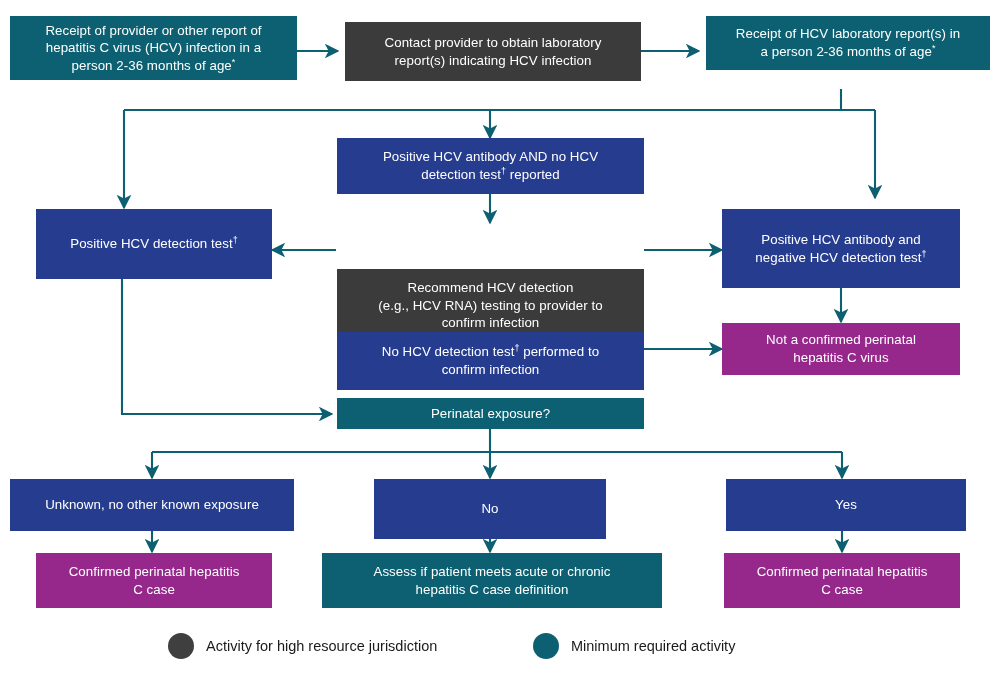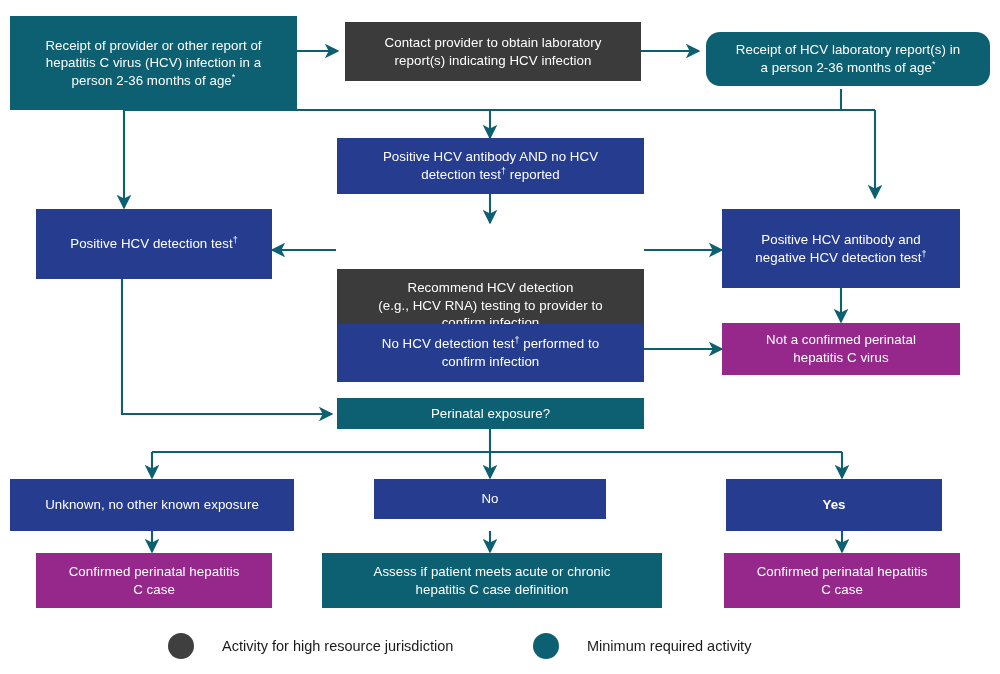--- a/index.html
+++ b/index.html
@@ -57,21 +57,21 @@
   }
   .legend .dot {
     width: 26px;
     height: 26px;
     border-radius: 50%;
     flex: 0 0 auto;
   }
   .legend .dot.dark-dot  { background: #3f3f3f; }
   .legend .dot.teal-dot  { background: #0d6071; }
   .legend .legend-label {
-    margin-left: 28px;
+    margin-left: 12px;
     color: #1a1a1a;
     font-size: 14.5px;
     white-space: nowrap;
   }
   sup {
     font-size: 0.68em;
     vertical-align: super;
     line-height: 0;
   }
 </style>
@@ -118,32 +118,32 @@
       <path d="M 152 452 L 152 478" marker-end="url(#arrow)"></path>
       <path d="M 490 452 L 490 478" marker-end="url(#arrow)"></path>
       <path d="M 842 452 L 842 478" marker-end="url(#arrow)"></path>
 
       <path d="M 152 531 L 152 552" marker-end="url(#arrow)"></path>
       <path d="M 490 531 L 490 552" marker-end="url(#arrow)"></path>
       <path d="M 842 531 L 842 552" marker-end="url(#arrow)"></path>
     </g>
   </svg>
 
-  <div class="node teal" style="left:10px; top:16px; width:287px; height:94px;">
+  <div class="node teal" style="left:10px; top:16px; width:287px; height:64px;">
     <span class="lbl"><span>Receipt of provider or other report of</span><br>
       <span>hepatitis C virus (HCV) infection in a</span><br>
       <span>person 2-36 months of age</span><sup>*</sup></span>
   </div>
 
   <div class="node dark" style="left:345px; top:22px; width:296px; height:59px;">
     <span class="lbl"><span>Contact provider to obtain laboratory</span><br>
       <span>report(s) indicating HCV infection</span></span>
   </div>
 
-  <div class="node teal" style="left:706px; top:32px; width:284px; height:54px;border-radius:14px;">
+  <div class="node teal" style="left:706px; top:16px; width:284px; height:54px;">
     <span class="lbl"><span>Receipt of HCV laboratory report(s) in</span><br>
       <span>a person 2-36 months of age</span><sup>*</sup></span>
   </div>
 
   <div class="node blue" style="left:337px; top:138px; width:307px; height:56px;">
     <span class="lbl"><span>Positive HCV antibody AND no HCV</span><br>
       <span>detection test</span><sup>†</sup><span> reported</span></span>
   </div>
 
   <div class="node blue" style="left:36px; top:209px; width:236px; height:70px;">
@@ -154,43 +154,43 @@
     <span class="lbl"><span>Recommend HCV detection</span><br>
       <span>(e.g., HCV RNA) testing to provider to</span><br>
       <span>confirm infection</span></span>
   </div>
 
   <div class="node blue" style="left:722px; top:209px; width:238px; height:79px;">
     <span class="lbl"><span>Positive HCV antibody and</span><br>
       <span>negative HCV detection test</span><sup>†</sup></span>
   </div>
 
-  <div class="node blue" style="left:337px; top:324px; width:307px; height:58px;">
+  <div class="node blue" style="left:337px; top:332px; width:307px; height:58px;">
     <span class="lbl"><span>No HCV detection test</span><sup>†</sup><span> performed to</span><br>
       <span>confirm infection</span></span>
   </div>
 
   <div class="node purple" style="left:722px; top:323px; width:238px; height:52px;">
     <span class="lbl"><span>Not a confirmed perinatal</span><br>
       <span>hepatitis C virus</span></span>
   </div>
 
   <div class="node teal" style="left:337px; top:398px; width:307px; height:31px;">
     <span class="lbl"><span>Perinatal exposure?</span></span>
   </div>
 
   <div class="node blue" style="left:10px; top:479px; width:284px; height:52px;">
     <span class="lbl"><span>Unknown, no other known exposure</span></span>
   </div>
 
-  <div class="node blue" style="left:374px; top:479px; width:232px; height:40px;">
+  <div class="node blue" style="left:374px; top:479px; width:232px; height:60px;">
     <span class="lbl"><span>No</span></span>
   </div>
 
-  <div class="node blue" style="left:726px; top:479px; width:216px; height:52px;font-weight:bold;">
+  <div class="node blue" style="left:726px; top:479px; width:240px; height:52px;">
     <span class="lbl"><span>Yes</span></span>
   </div>
 
   <div class="node purple" style="left:36px; top:553px; width:236px; height:55px;">
     <span class="lbl"><span>Confirmed perinatal hepatitis</span><br>
       <span>C case</span></span>
   </div>
 
   <div class="node teal" style="left:322px; top:553px; width:340px; height:55px;">
     <span class="lbl"><span>Assess if patient meets acute or chronic</span><br>

